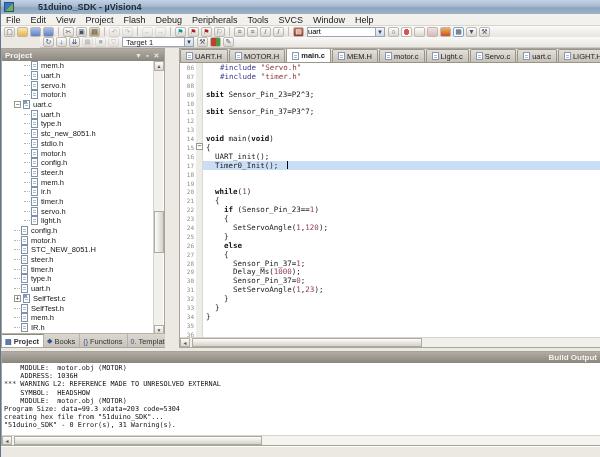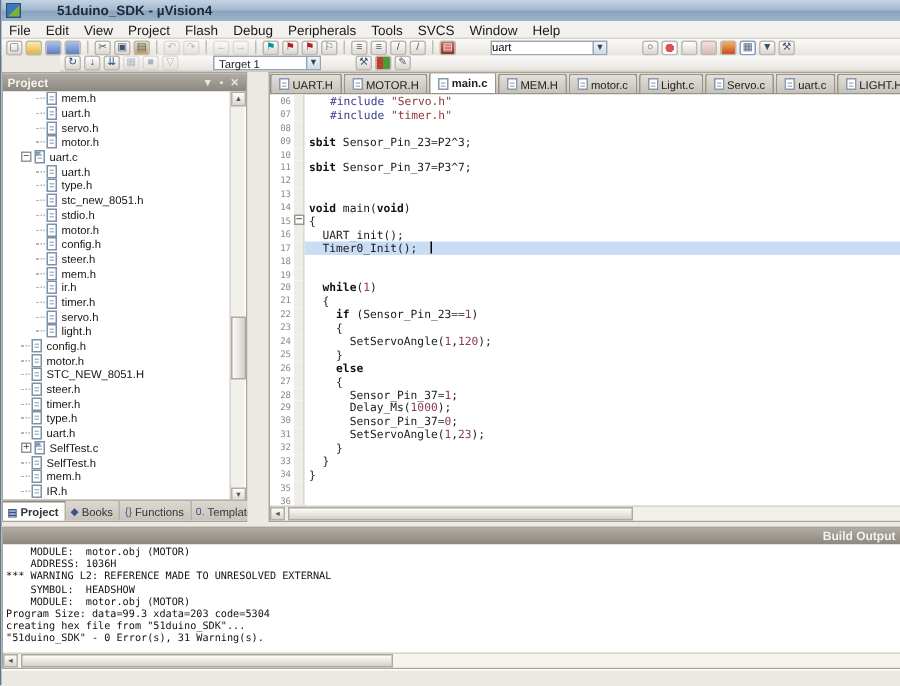--- a/index.html
+++ b/index.html
@@ -17,21 +17,21 @@
     border:1px solid #27517e; }
   .titlebar .title { font-size:9px; font-weight:bold; color:#1c2a3a; }
 
   
   .menubar { position:absolute; left:0; top:14px; width:600px; height:12px;
     background:#f3f1ee; border-bottom:1px solid #d9d5cd; display:flex; align-items:center; }
   .menu-item { font-size:9px; color:#1a1a1a; padding:0 5px; line-height:12px; cursor:default; }
 
   
   .toolbar { position:absolute; left:0; width:600px; height:11px;
-    background:linear-gradient(#fbfaf9,#e8e5df); display:flex; align-items:center; padding-left:2px;gap:20px; }
+    background:linear-gradient(#fbfaf9,#e8e5df); display:flex; align-items:center; padding-left:2px; }
   .toolbar1 { top:26px; } .toolbar2 { top:37px; border-bottom:1px solid #cfcbc2;margin-left:39px; }
   .ti { width:11px; height:10px; margin:0 1px; border-radius:2px; flex:0 0 auto;
     background:linear-gradient(#ffffff,#d9d6cf); border:1px solid #bdb9b0;
     font-size:7px; line-height:8px; text-align:center; color:#41536b; overflow:hidden; }
   .ti.dis { opacity:.38; }
   .tsep { width:1px; height:9px; background:#c2beb4; margin:0 3px; flex:0 0 auto; }
   .tcombo { height:10px; background:#fff; border:1px solid #9aa5b1; display:flex;
     align-items:center; font-size:7.5px; color:#222; margin:0 2px; }
   .tcombo .cval { padding:0 3px; flex:1; }
   .tcombo .carrow { width:9px; height:100%; background:linear-gradient(#f2f6fb,#ccd9e8);

